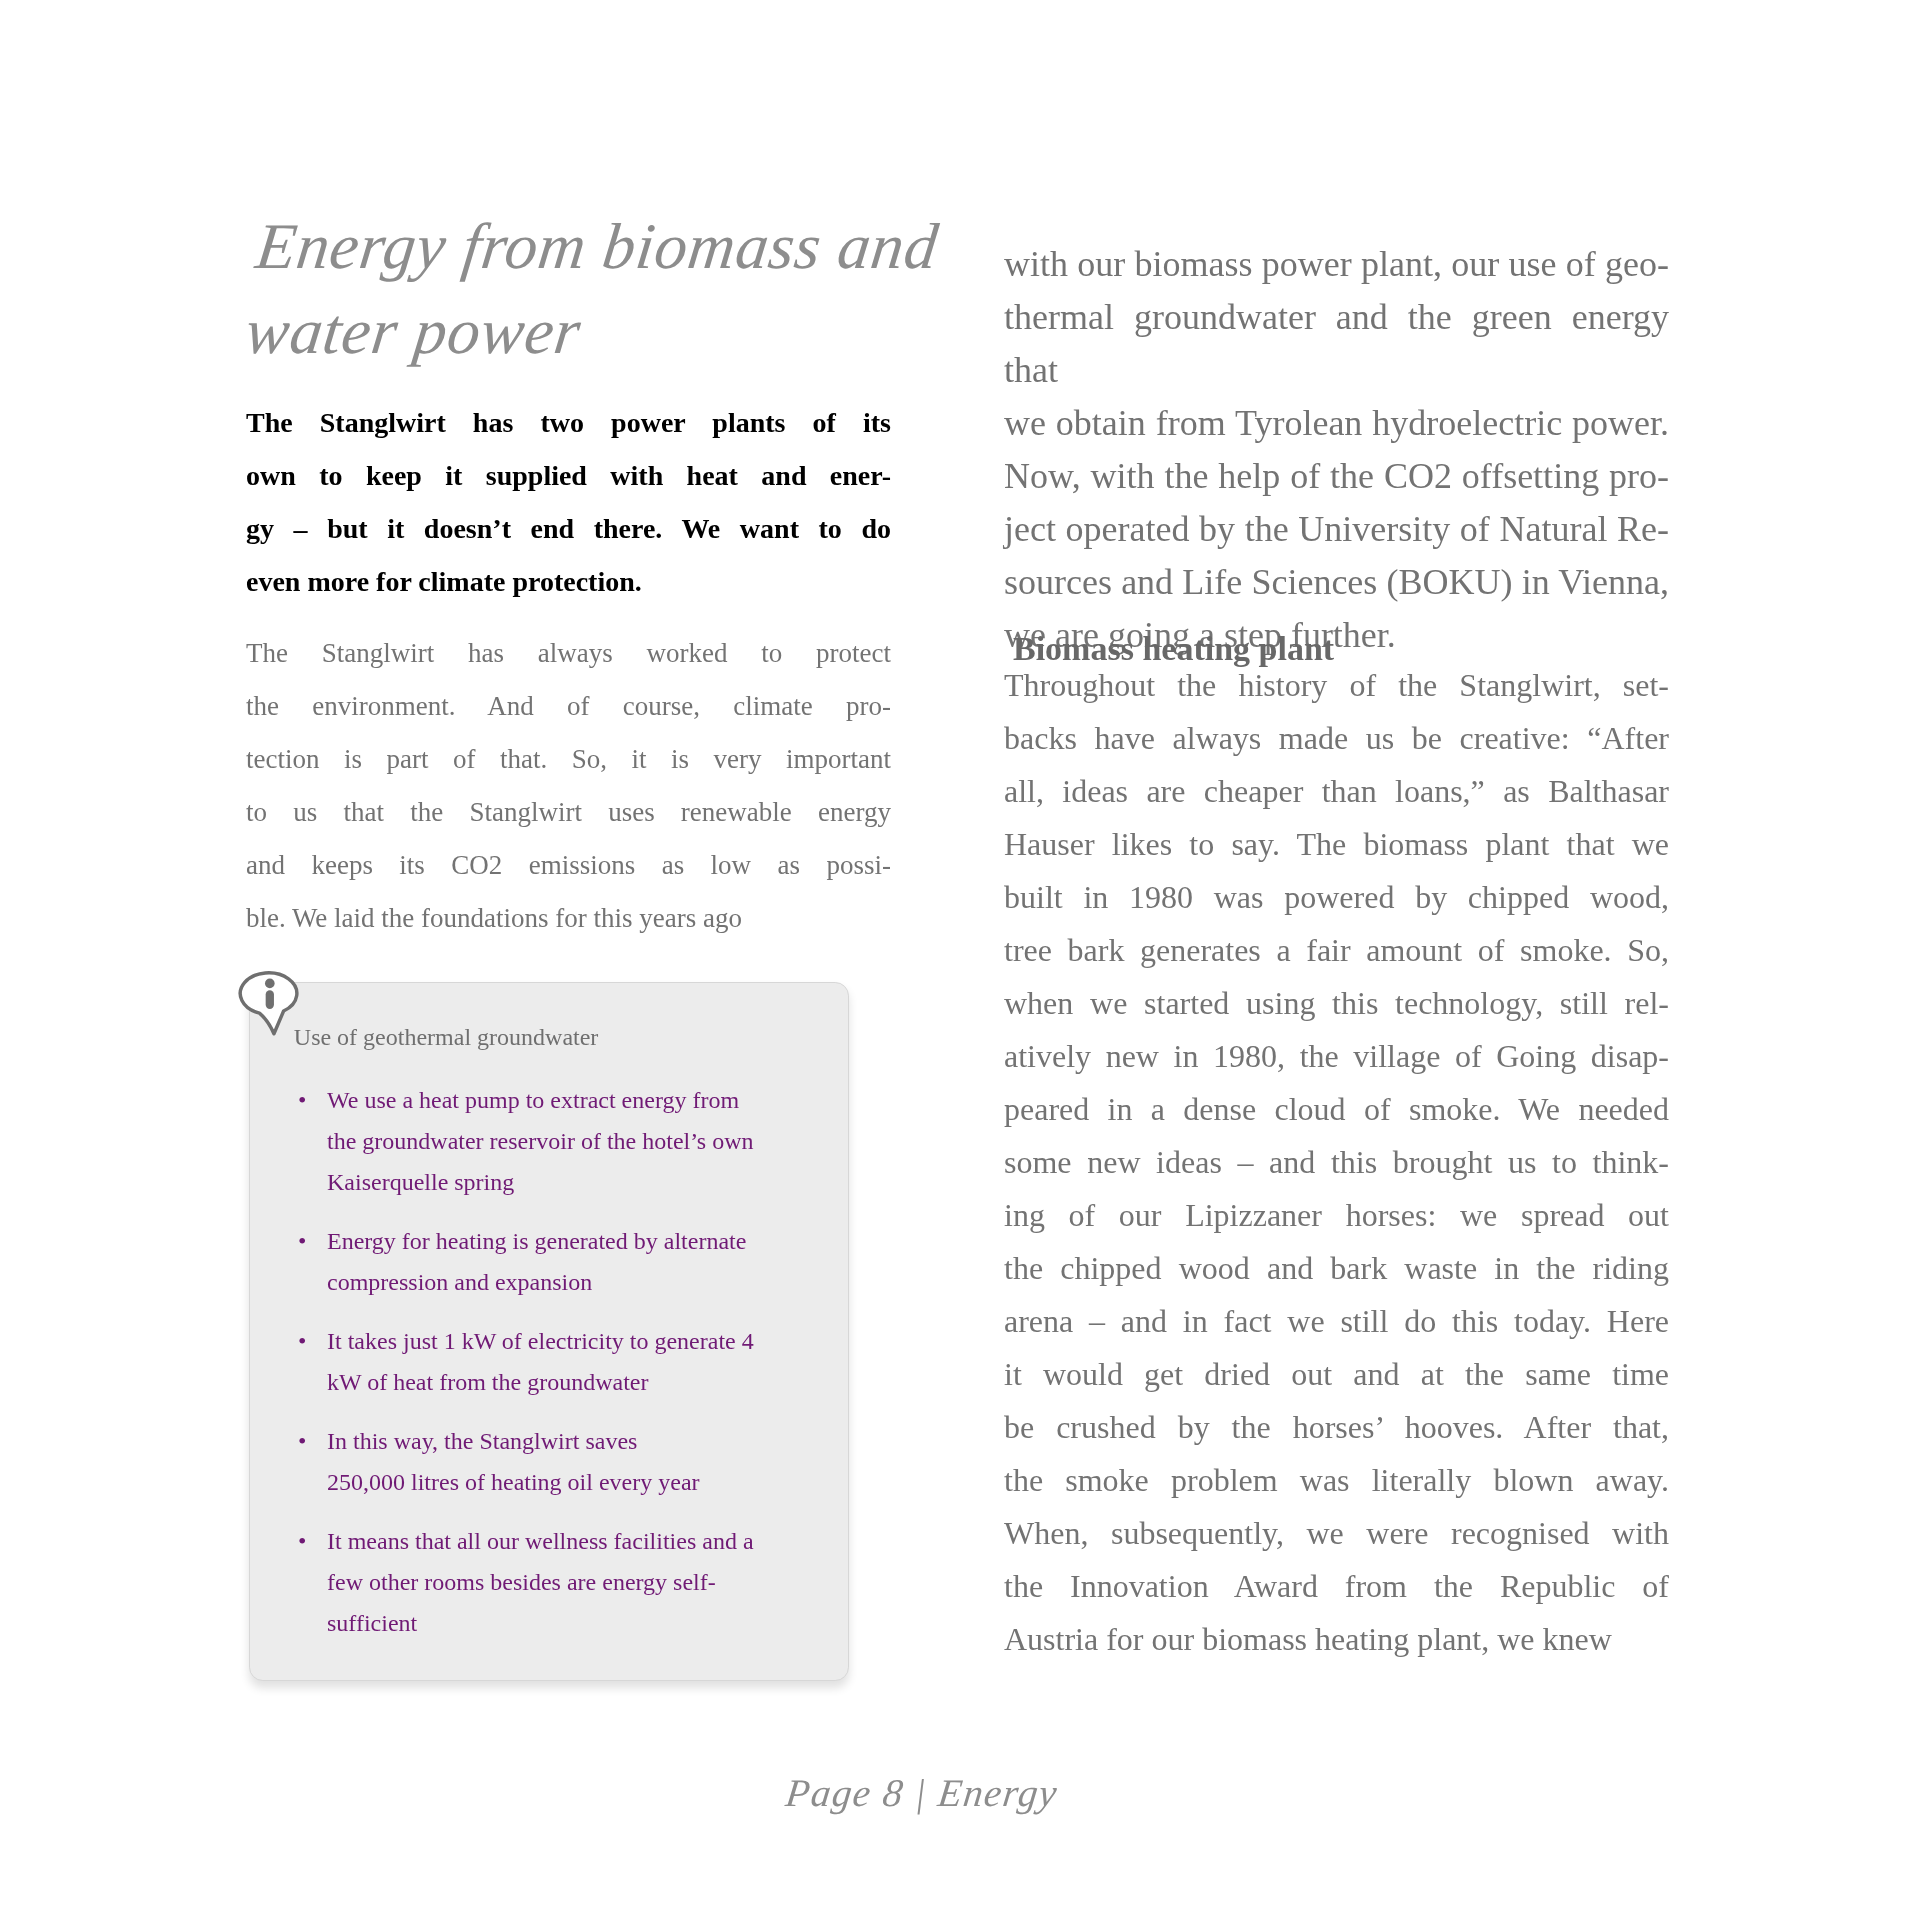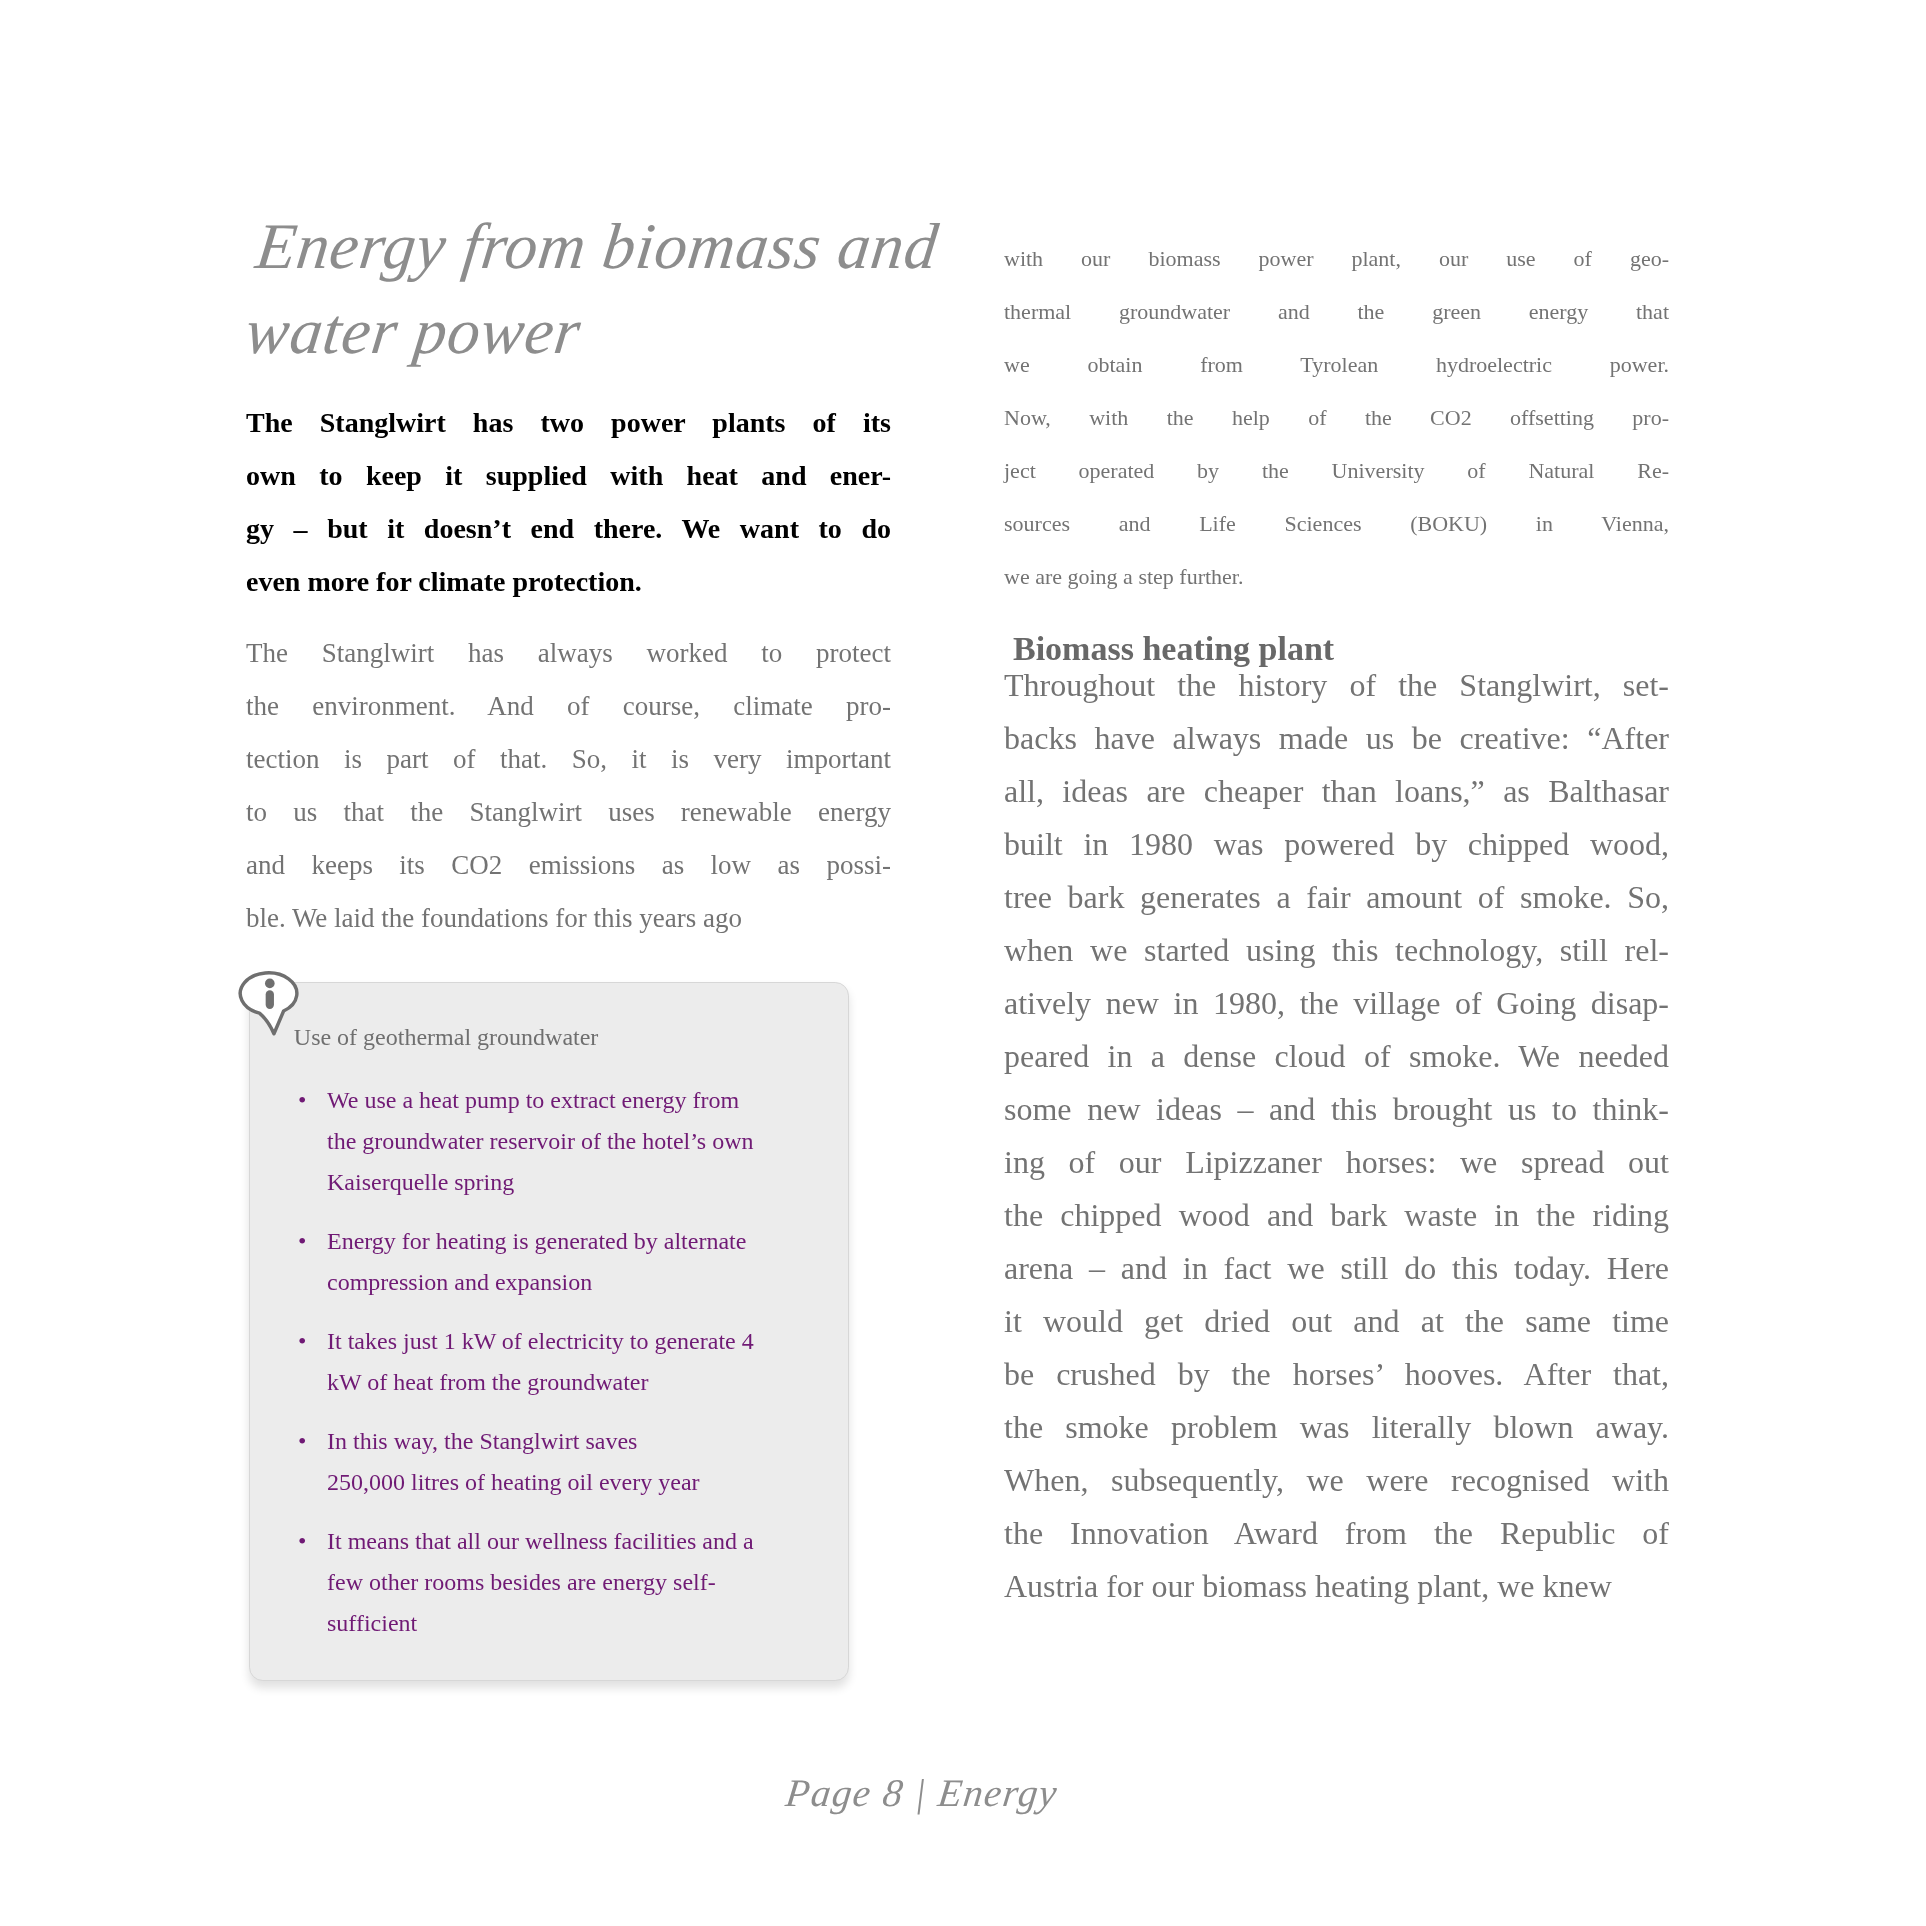--- a/index.html
+++ b/index.html
@@ -45,22 +45,22 @@
     padding:33px 36px 27.5px 41px;
   }
   .info-icon{position:absolute;left:-12.4px;top:-12.4px;width:65px;height:69px;display:block;}
   .box-title{font-size:24px;line-height:43px;margin:0 0 20.6px 2.8px;color:#6f6f6f;}
   .bullets{margin:0;padding:0;list-style:none;font-size:24px;line-height:41px;color:#701a75;}
   .bullets li{position:relative;padding-left:36px;margin-bottom:18px;}
   .bullets li:last-child{margin-bottom:0;}
   .bullets li::before{content:"\2022";position:absolute;left:6.9px;top:0;}
   
   .right-para1{
-    position:absolute;left:1004px;top:232px;width:665px;
-    font-size:22px;line-height:53px;
+    position:absolute;left:1004px;top:238px;width:665px;
+    font-size:36px;line-height:53px;
   }
   .subhead{
     position:absolute;left:1004px;top:620px;width:665px;
     font-size:34px;font-weight:bold;line-height:39px;color:#686868;margin:9px;
   }
   .right-para2{
     position:absolute;left:1004px;top:659px;width:665px;
     font-size:32px;line-height:53px;
   }
   
@@ -142,20 +142,21 @@
       <div class="jline">sources and Life Sciences (BOKU) in Vienna,</div>
       <div class="jline last">we are going a step further.</div>
     </section>
 
   <h2 class="subhead">Biomass heating plant</h2>
 
   <section class="right-para2">
       <div class="jline">Throughout the history of the Stanglwirt, set-</div>
       <div class="jline">backs have always made us be creative: “After</div>
       <div class="jline">all, ideas are cheaper than loans,” as Balthasar</div>
+      <div class="jline">Hauser likes to say. The biomass plant that we</div>
       <div class="jline">built in 1980 was powered by chipped wood,</div>
       <div class="jline">tree bark generates a fair amount of smoke. So,</div>
       <div class="jline">when we started using this technology, still rel-</div>
       <div class="jline">atively new in 1980, the village of Going disap-</div>
       <div class="jline">peared in a dense cloud of smoke. We needed</div>
       <div class="jline">some new ideas – and this brought us to think-</div>
       <div class="jline">ing of our Lipizzaner horses: we spread out</div>
       <div class="jline">the chipped wood and bark waste in the riding</div>
       <div class="jline">arena – and in fact we still do this today. Here</div>
       <div class="jline">it would get dried out and at the same time</div>

